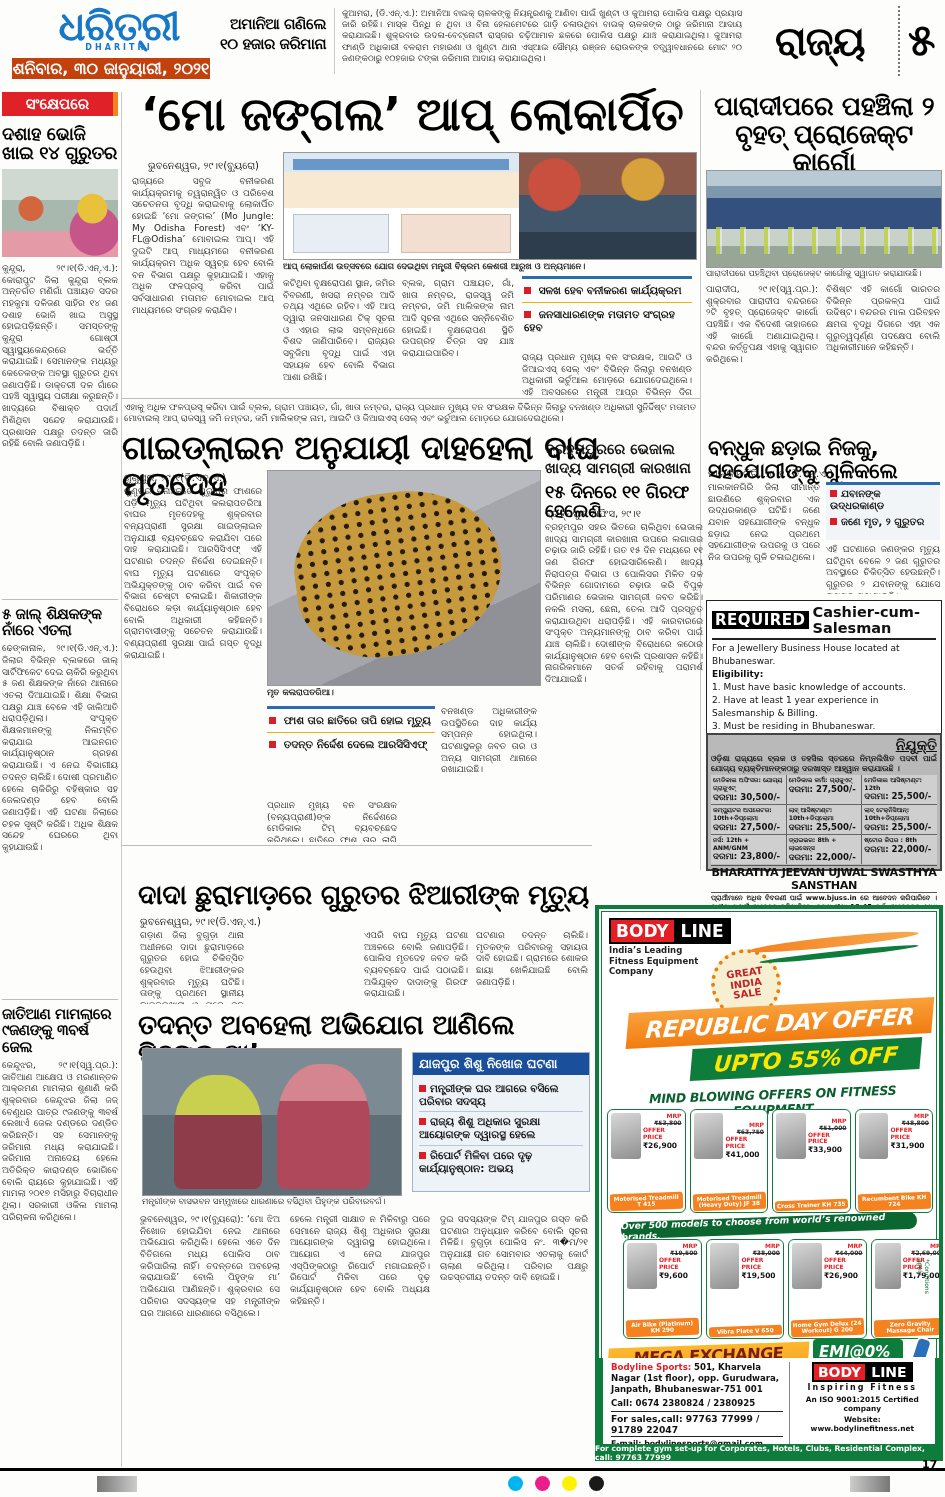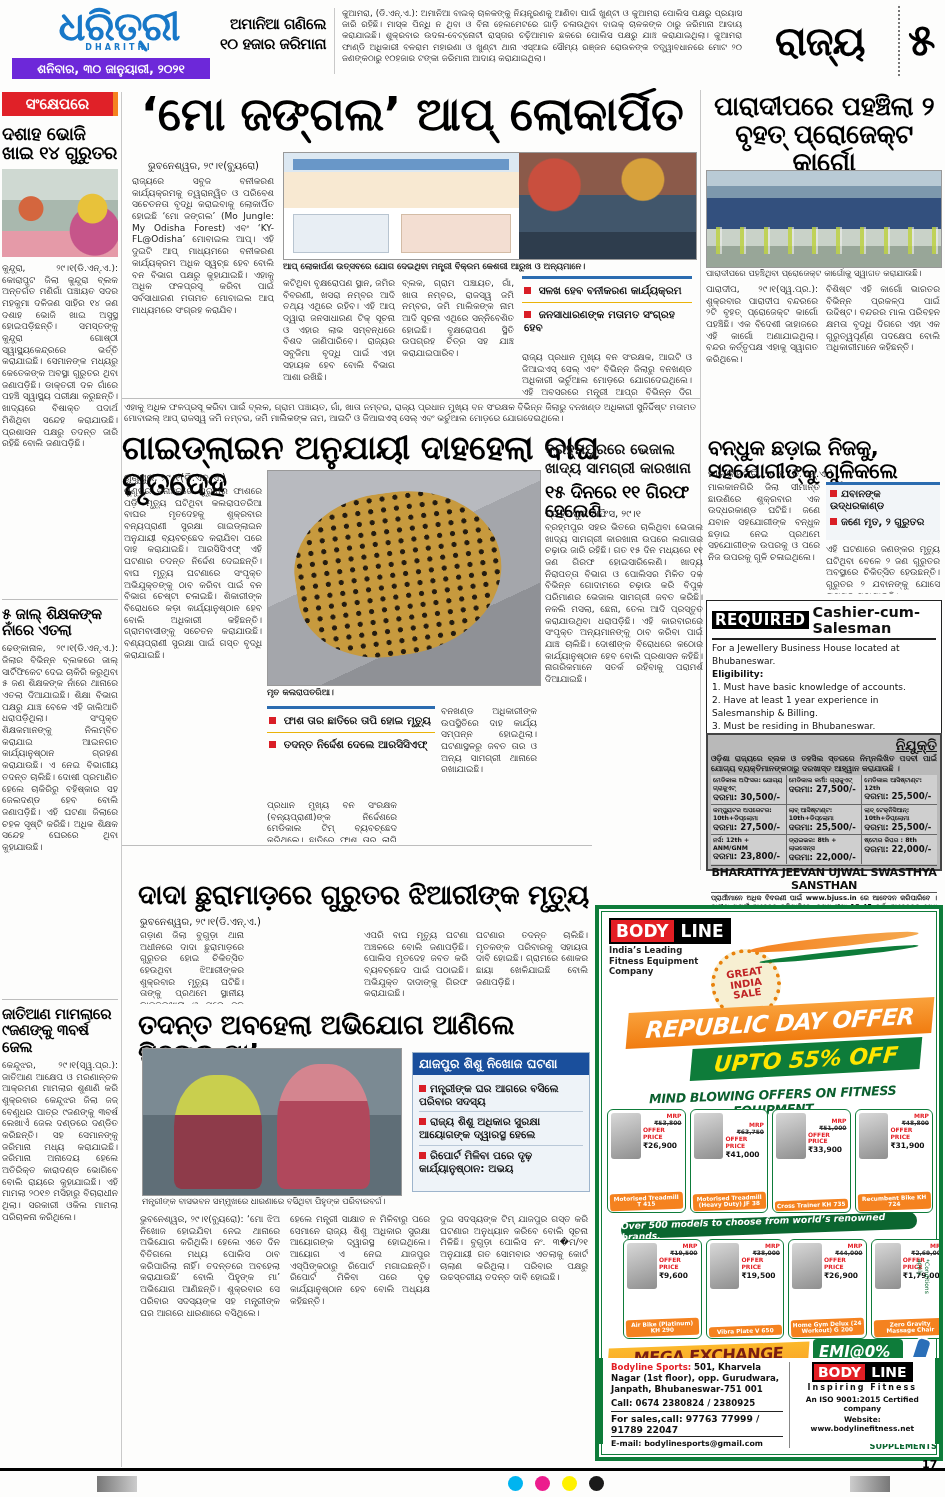--- a/index.html
+++ b/index.html
@@ -29,21 +29,21 @@
 </head>
 <body>
 
 <div class="page">
 
   <div class="abs" style="left:0;top:0;width:945px;height:86px;">
     <div class="abs" style="left:30px;top:6px;width:178px;height:50px;text-align:center;">
       <span style="font-size:40px;font-weight:800;color:#1878c8;letter-spacing:-1px;line-height:1;">ଧରିତ୍ରୀ</span>
       <div style="font-size:8px;font-weight:700;color:#1878c8;letter-spacing:3px;margin-top:-3px;">DHARITRI</div>
     </div>
-    <div class="abs" style="left:12px;top:58px;width:198px;height:21px;background:#6d28d9;color:#fff;font-size:12px;font-weight:700;
+    <div class="abs" style="left:12px;top:58px;width:198px;height:21px;background:#c2410c;color:#fff;font-size:16px;font-weight:700;
                 display:flex;align-items:center;justify-content:center;">
       <span>ଶନିବାର, ୩୦ ଜାନୁୟାରୀ, ୨୦୨୧</span>
     </div>
     <div class="abs hl" style="left:214px;top:14px;width:112px;font-size:15px;text-align:right;line-height:1.35;">ଅମାନିଆ ଗଣିଲେ ୧୦ ହଜାର ଜରିମାନା</div>
     <div class="abs vline" style="left:334px;top:8px;height:66px;"></div>
     <div class="abs bt" style="left:342px;top:8px;width:400px;height:68px;font-size:8.6px;">କୁଆମରା, (ଡି.ଏନ୍.ଏ.): ଅମାନିଆ ବାଇକ୍ ଚାଳକଙ୍କୁ ନିୟନ୍ତ୍ରଣକୁ ଆଣିବା ପାଇଁ ଖୁଣ୍ଟା ଓ କୁଆମରା ପୋଲିସ ପକ୍ଷରୁ ପ୍ରୟାସ ଜାରି ରହିଛି। ମାସ୍କ ପିନ୍ଧି ନ ଥିବା ଓ ବିନା ହେଲମେଟରେ ଗାଡ଼ି ଚଳାଉଥିବା ବାଇକ୍ ଚାଳକଙ୍କ ଠାରୁ ଜରିମାନା ଆଦାୟ କରାଯାଇଛି। ଶୁକ୍ରବାର ଉଦଳା-ବେଟ୍‌ନୋଟୀ ରାସ୍ତାର ଚଢ଼ିଆମାଳ ଛକରେ ପୋଲିସ ପକ୍ଷରୁ ଯାଞ୍ଚ କରାଯାଇଥିଲା। କୁଆମରା ଫାଣ୍ଡି ଅଧିକାରୀ ବଳରାମ ମହାରଣା ଓ ଖୁଣ୍ଟା ଥାନା ଏସ୍‌ଆଇ ସୌମ୍ୟ ରଞ୍ଜନ ରୋଉଳଙ୍କ ତତ୍ତ୍ୱାବଧାନରେ ମୋଟ ୨୦ ଜଣଙ୍କଠାରୁ ୧୦ହଜାର ଟଙ୍କା ଜରିମାନା ଆଦାୟ କରାଯାଇଥିଲା।</div>
     <div class="abs" style="left:775px;top:18px;font-size:40px;font-weight:800;color:#000;letter-spacing:-1px;">ରାଜ୍ୟ</div>
     <div class="abs" style="left:898px;top:6px;height:70px;border-left:2px dotted #777;"></div>
     <div class="abs" style="left:908px;top:14px;font-size:44px;font-weight:800;color:#000;">୫</div>
   </div>
@@ -409,20 +409,23 @@
         <div style="font-size:7.8px;font-weight:700;margin-top:2px;">E-mail: bodylinesports@gmail.com</div>
       </div>
       <div style="width:43%;padding-left:8px;text-align:center;">
         <span style="background:#e31e24;color:#fff;font-weight:800;font-size:14px;padding:0 4px;border:2px solid #000;">BODY</span><span style="background:#000;color:#fff;font-weight:800;font-size:14px;padding:0 4px;border:2px solid #000;border-left:none;">LINE</span>
         <div style="font-size:8px;font-weight:700;letter-spacing:2px;margin-top:2px;">Inspiring Fitness</div>
         <div style="font-size:7.4px;font-weight:800;margin-top:3px;">An ISO 9001:2015 Certified company</div>
         <div style="font-size:7.4px;font-weight:800;margin-top:2px;">Website: www.bodylinefitness.net</div>
       </div>
     </div>
   </div>
+  <div class="abs" style="left:595px;top:1444px;width:348px;height:17px;background:#0e7c3a;display:flex;align-items:center;justify-content:center;">
+    <span style="color:#fff;font-size:7.6px;font-weight:700;">For complete gym set-up for Corporates, Hotels, Clubs, Residential Complex, call: 97763 77999</span>
+  </div>
 
   <div class="abs" style="left:0;top:1468px;width:945px;height:2.5px;background:#000;"></div>
   <div class="abs" style="left:922px;top:1458px;font-size:11px;font-weight:700;color:#000;">17</div>
   <div class="abs" style="left:97px;top:1476px;width:40px;height:16px;background:linear-gradient(90deg,#777,#ccc);"></div>
   <div class="abs" style="left:850px;top:1476px;width:40px;height:16px;background:linear-gradient(90deg,#ccc,#777);"></div>
   <div class="abs" style="left:508px;top:1476px;display:flex;gap:12px;">
     <div style="width:15px;height:15px;border-radius:50%;background:#00b4f0;"></div>
     <div style="width:15px;height:15px;border-radius:50%;background:#ec1c8d;"></div>
     <div style="width:15px;height:15px;border-radius:50%;background:#fff100;"></div>
     <div style="width:15px;height:15px;border-radius:50%;background:#1a1a1a;"></div>

